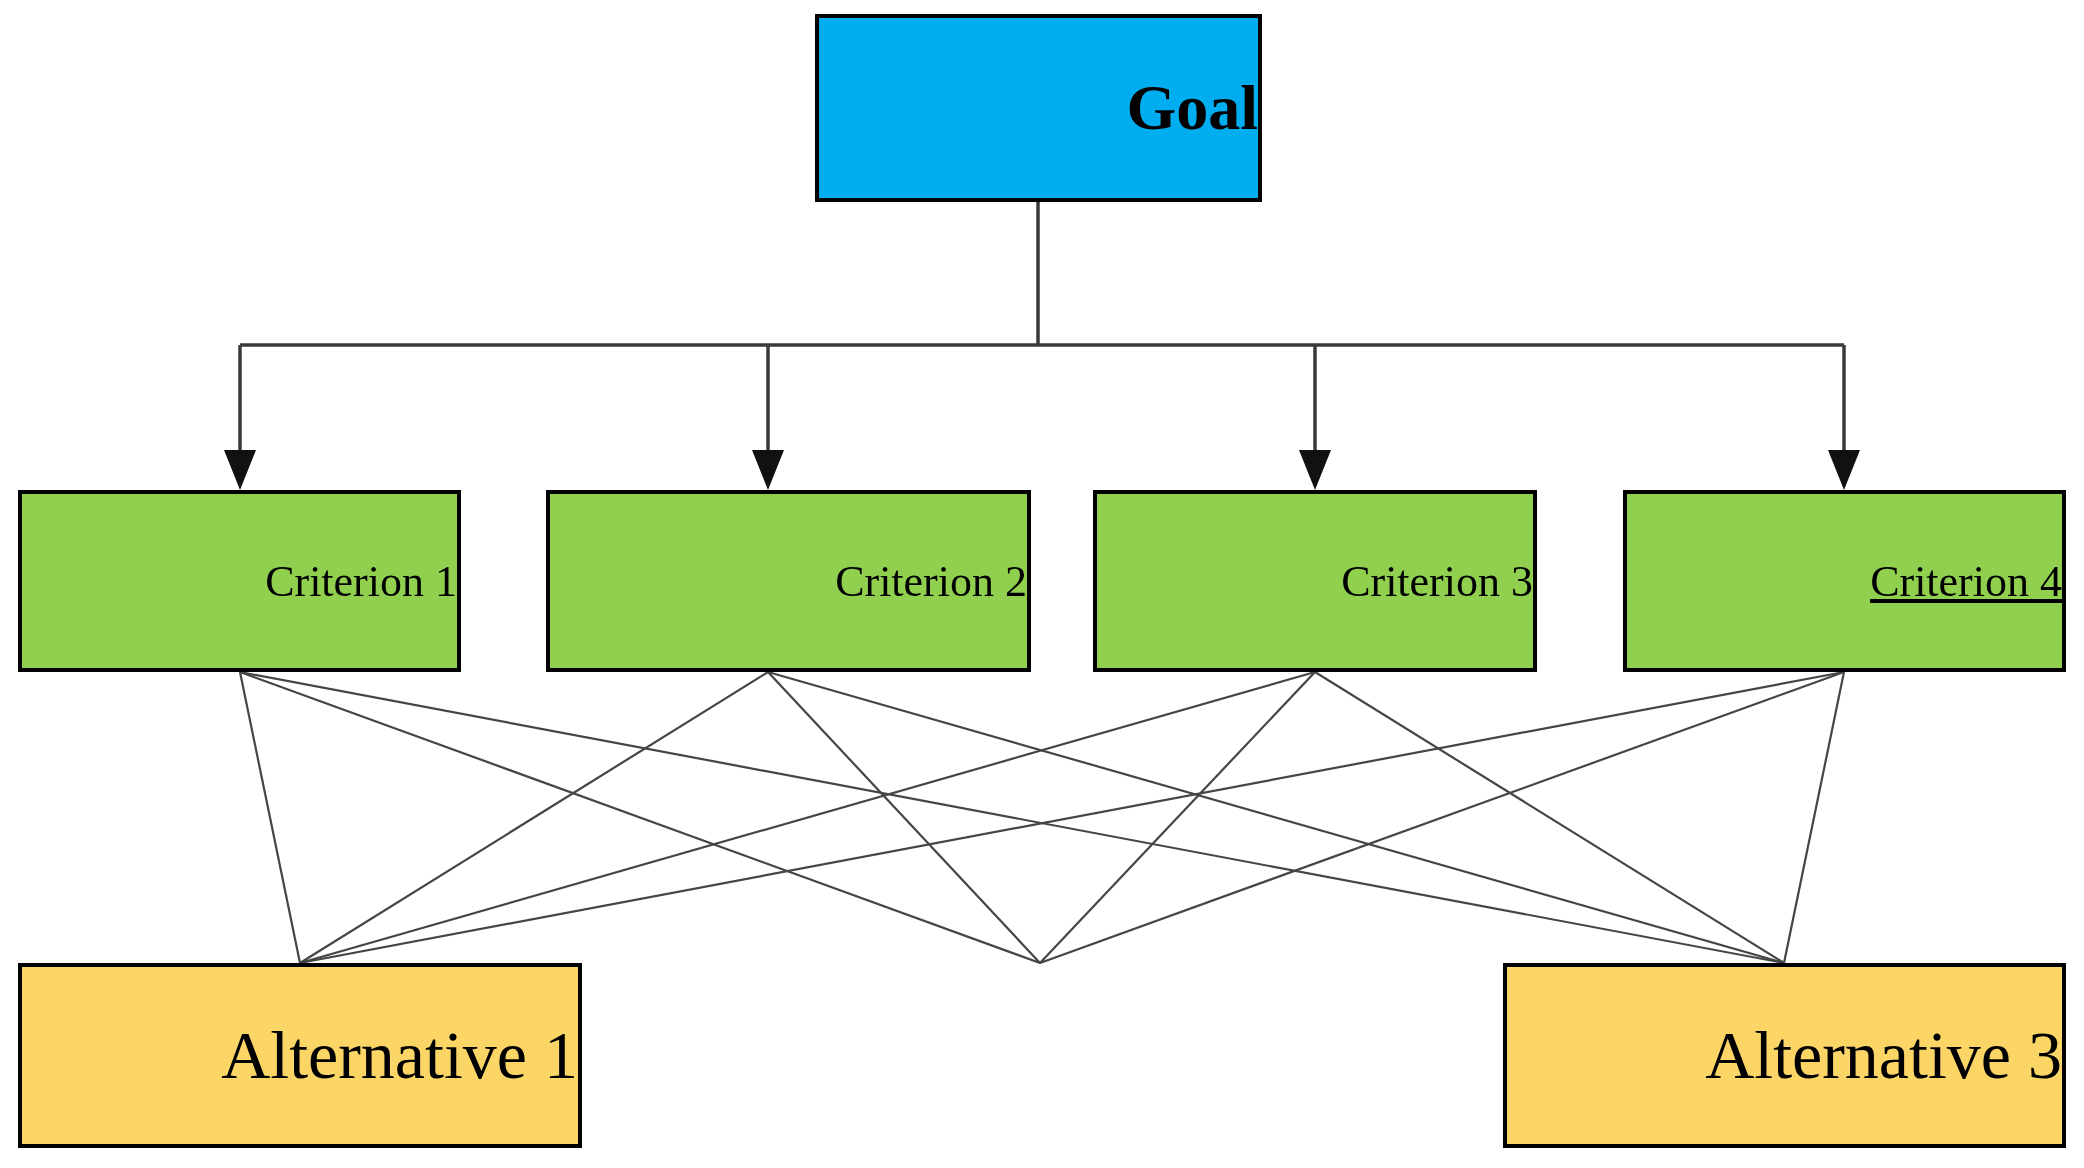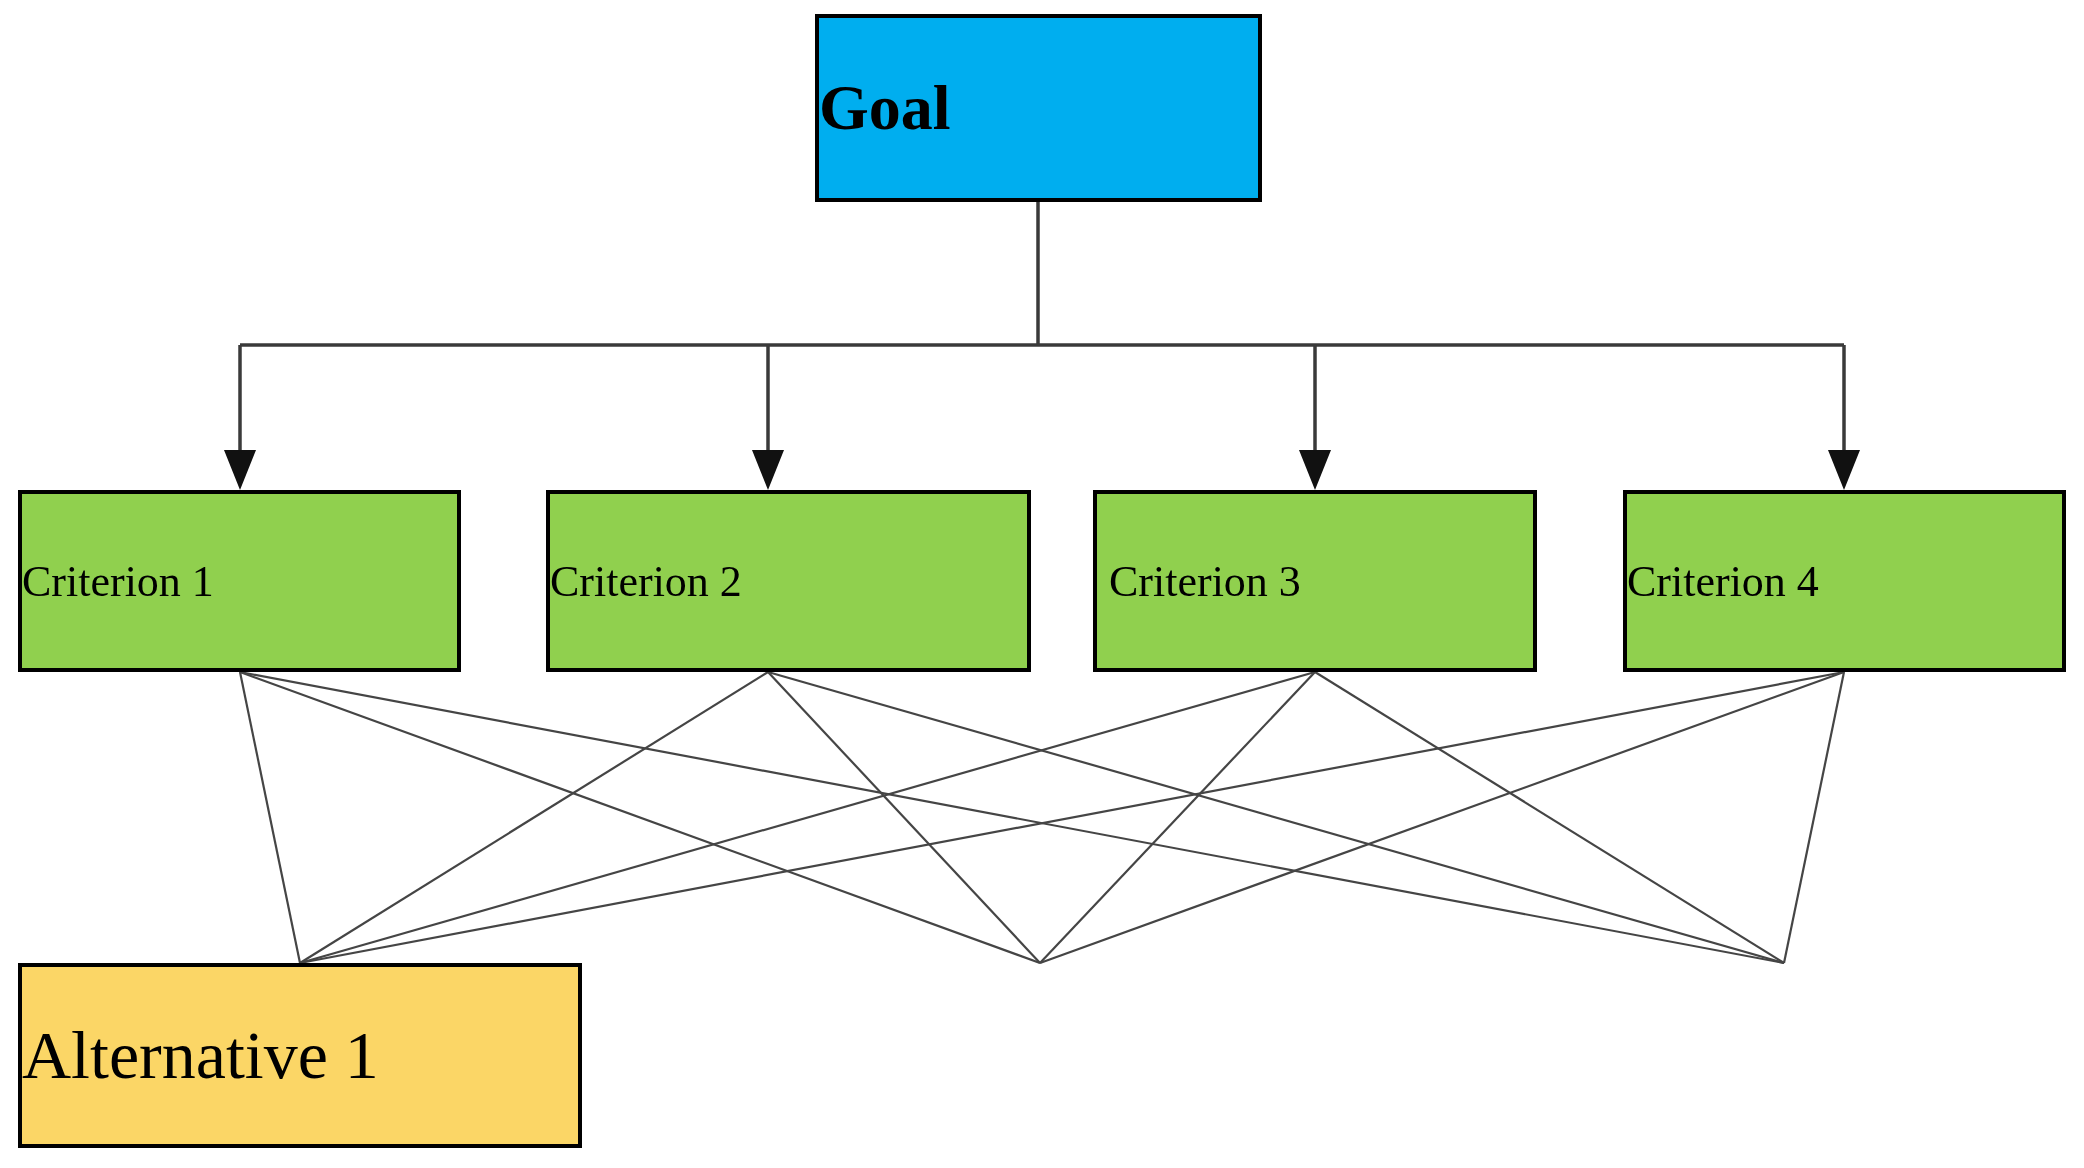--- a/index.html
+++ b/index.html
@@ -20,42 +20,42 @@
     left: 0;
     top: 0;
     z-index: 1;
   }
   .node {
     position: absolute;
     box-sizing: border-box;
     border: 4px solid #000000;
     display: flex;
     align-items: center;
-    justify-content: flex-start;
+    justify-content: flex-end;
     color: #000000;
     z-index: 2;
     text-align: center;
   }
   .node-goal {
     left: 815px; top: 14px;
     width: 447px; height: 188px;
     background: #00AEEF;
     font-size: 64px;
     font-weight: bold;
   }
   .node-criterion {
     top: 490px;
     height: 182px;
     background: #90D04E;
     font-size: 44px;
   }
   .node-c1 { left: 18px;   width: 443px; }
   .node-c2 { left: 546px;  width: 485px; }
   .node-c3 { left: 1093px; width: 444px; padding-left: 12px; }
-  .node-c4 { left: 1623px; width: 443px; }
+  .node-c4 { left: 1623px; width: 443px; text-decoration: underline; }
   .node-alternative {
     top: 963px;
     height: 185px;
     background: #FBD666;
     font-size: 68px;
   }
   .node-a1 { left: 18px;   width: 564px; }
   .node-a2 { left: 758px;  width: 563px; }
   .node-a3 { left: 1503px; width: 563px; }
   .tree-line {
@@ -126,14 +126,17 @@
   <div class="node node-criterion node-c3">
     <span>Criterion 3</span>
   </div>
   <div class="node node-criterion node-c4">
     <span>Criterion 4</span>
   </div>
 
   <div class="node node-alternative node-a1">
     <span>Alternative 1</span>
   </div>
+  <div class="node node-alternative node-a3">
+    <span>Alternative 3</span>
+  </div>
 
 </div>
 
 </body></html>

